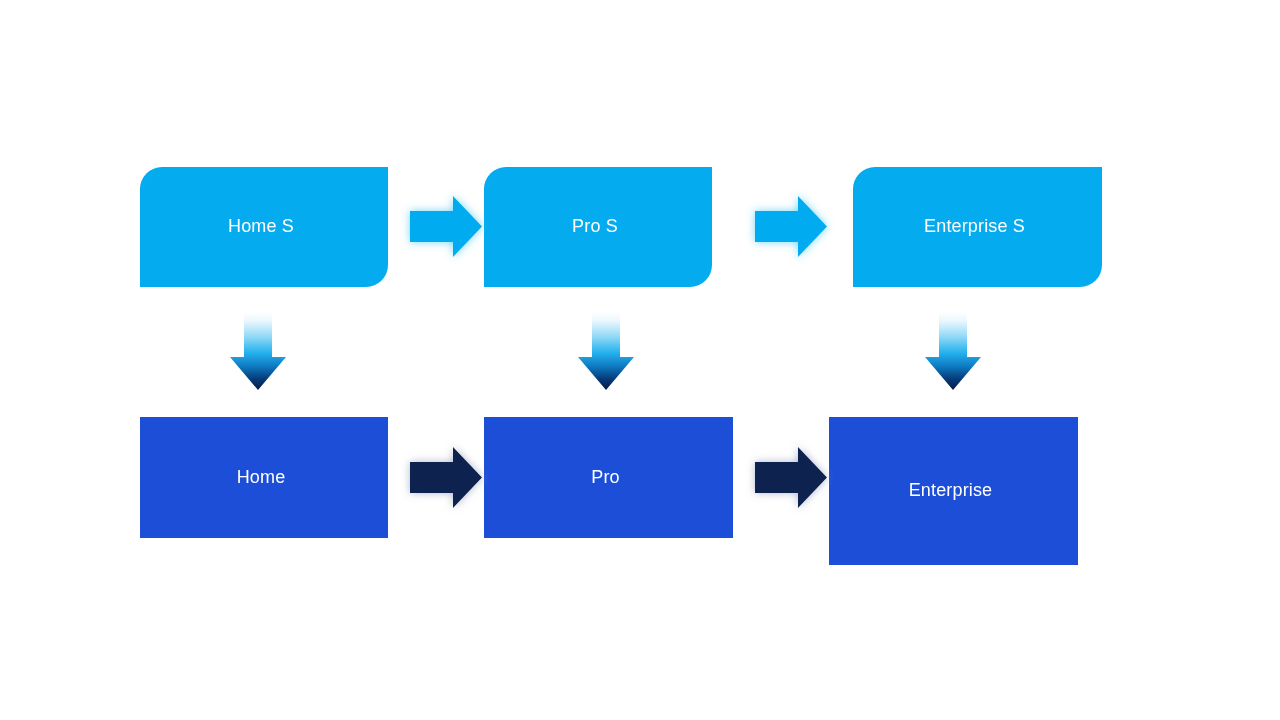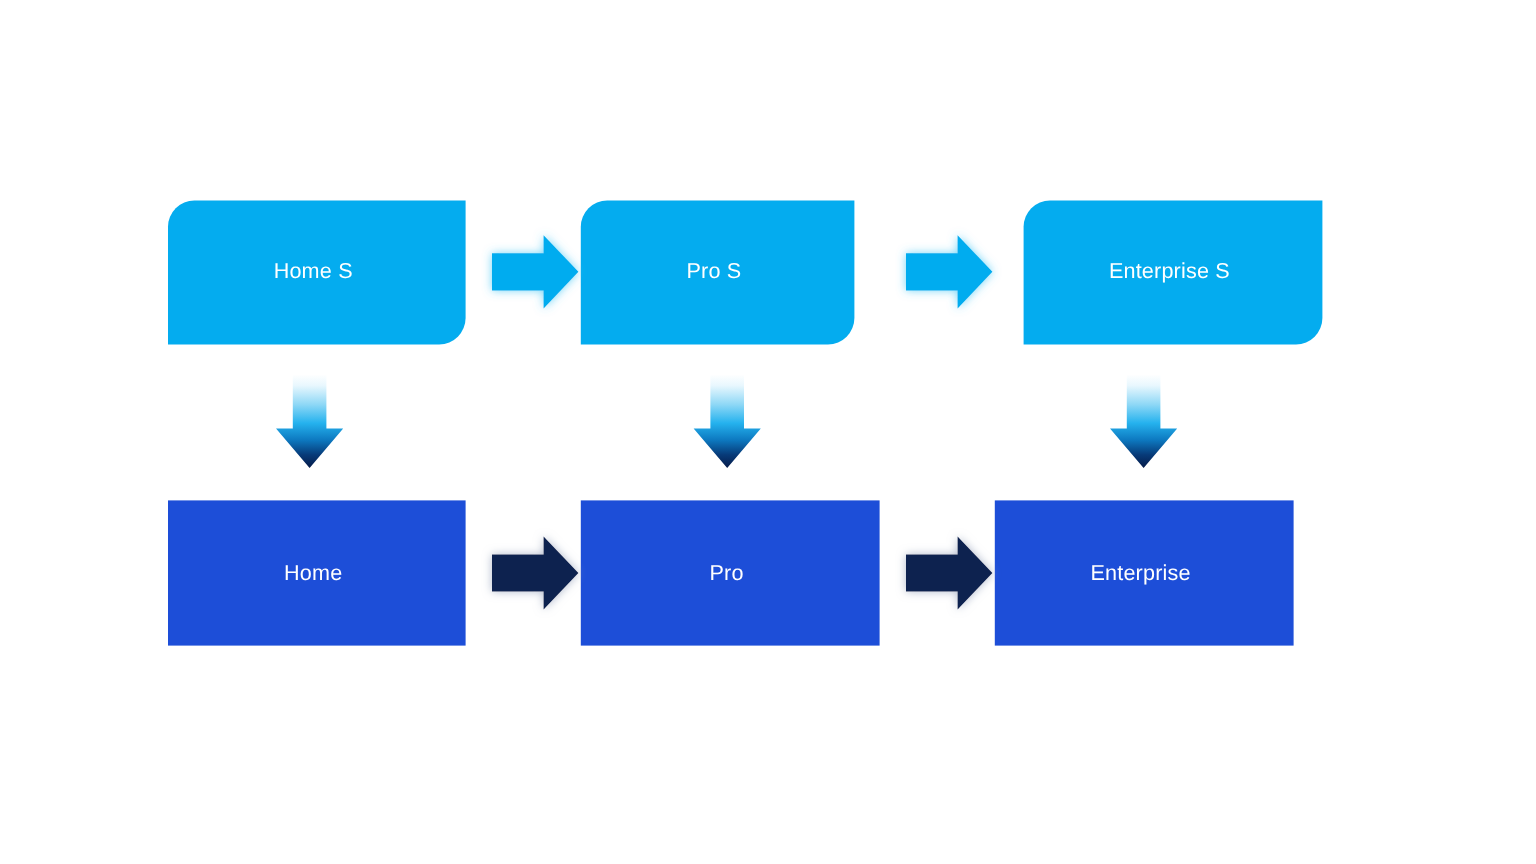--- a/index.html
+++ b/index.html
@@ -81,21 +81,21 @@
   </div>
 
   <div class="node product" style="left:140px; top:417px; width:248px; height:121px;">
     <span class="node-label">Home</span>
   </div>
 
   <div class="node product" style="left:484px; top:417px; width:249px; height:121px;">
     <span class="node-label">Pro</span>
   </div>
 
-  <div class="node product" style="left:829px; top:417px; width:249px; height:121px;">
+  <div class="node product" style="left:829px; top:417px; width:249px; height:148px;">
     <span class="node-label">Enterprise</span>
   </div>
 
   <svg class="arrow" style="left:0; top:0; width:1280px; height:720px;" width="1280" height="720" viewBox="0 0 1280 720">
     <defs>
 
       <filter id="glowCyan" x="-60%" y="-60%" width="220%" height="220%">
         <feGaussianBlur in="SourceAlpha" stdDeviation="4" result="b"></feGaussianBlur>
         <feFlood flood-color="#45c7f5" flood-opacity="0.75" result="c"></feFlood>
         <feComposite in="c" in2="b" operator="in" result="g"></feComposite>

